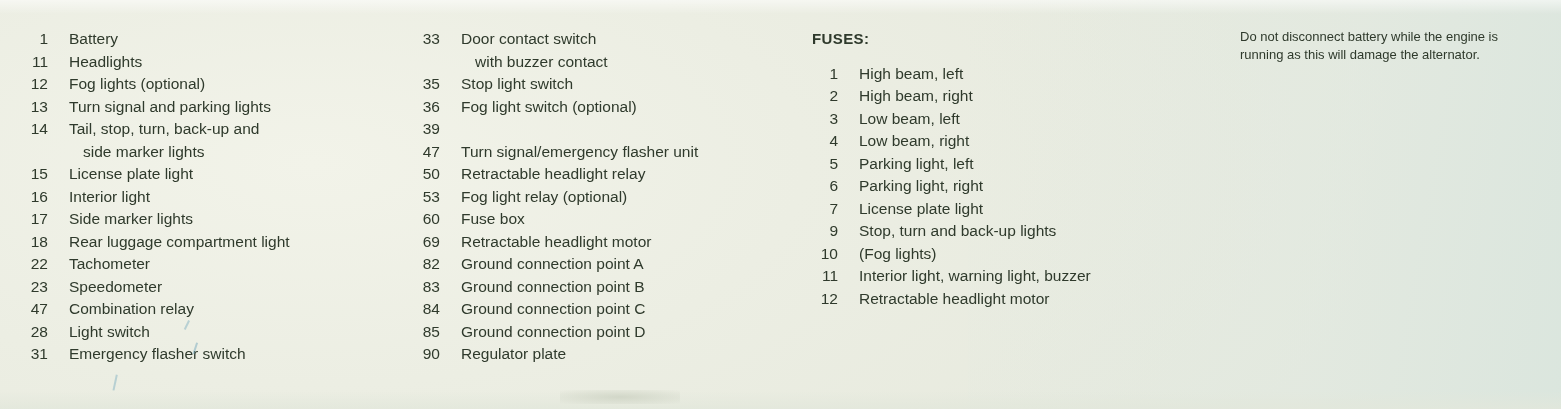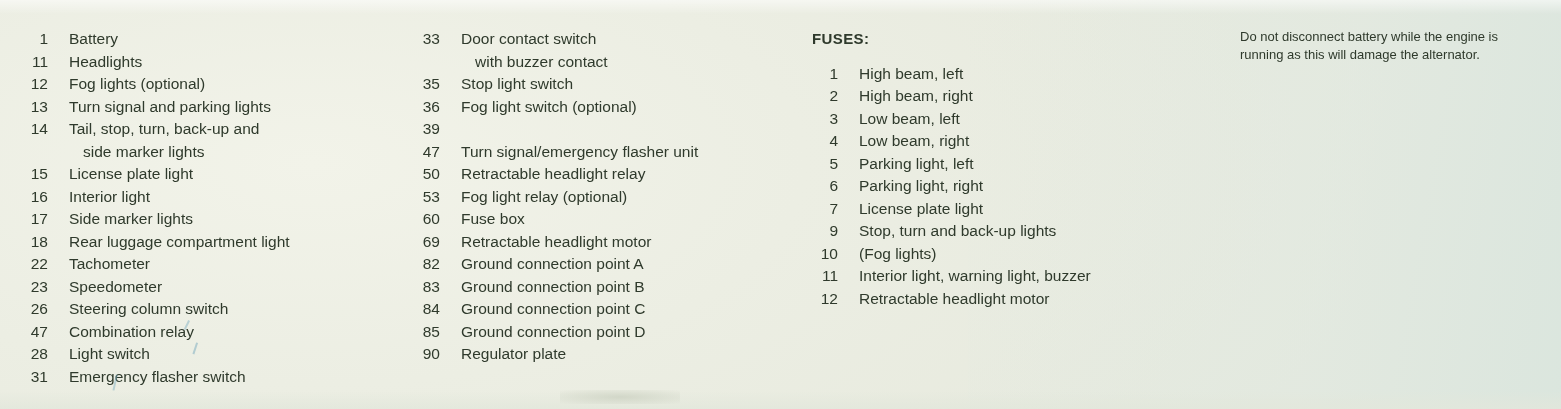--- a/index.html
+++ b/index.html
@@ -176,24 +176,20 @@
         </div>
         <div class="entry">
           <span class="num">22</span>
           <span class="txt">Tachometer</span>
         </div>
         <div class="entry">
           <span class="num">23</span>
           <span class="txt">Speedometer</span>
         </div>
         <div class="entry">
-          <span class="num">26</span>
-          <span class="txt">Steering column switch</span>
-        </div>
-        <div class="entry">
           <span class="num">47</span>
           <span class="txt">Combination relay</span>
         </div>
         <div class="entry">
           <span class="num">28</span>
           <span class="txt">Light switch</span>
         </div>
         <div class="entry">
           <span class="num">31</span>
           <span class="txt">Emergency flasher switch</span>

